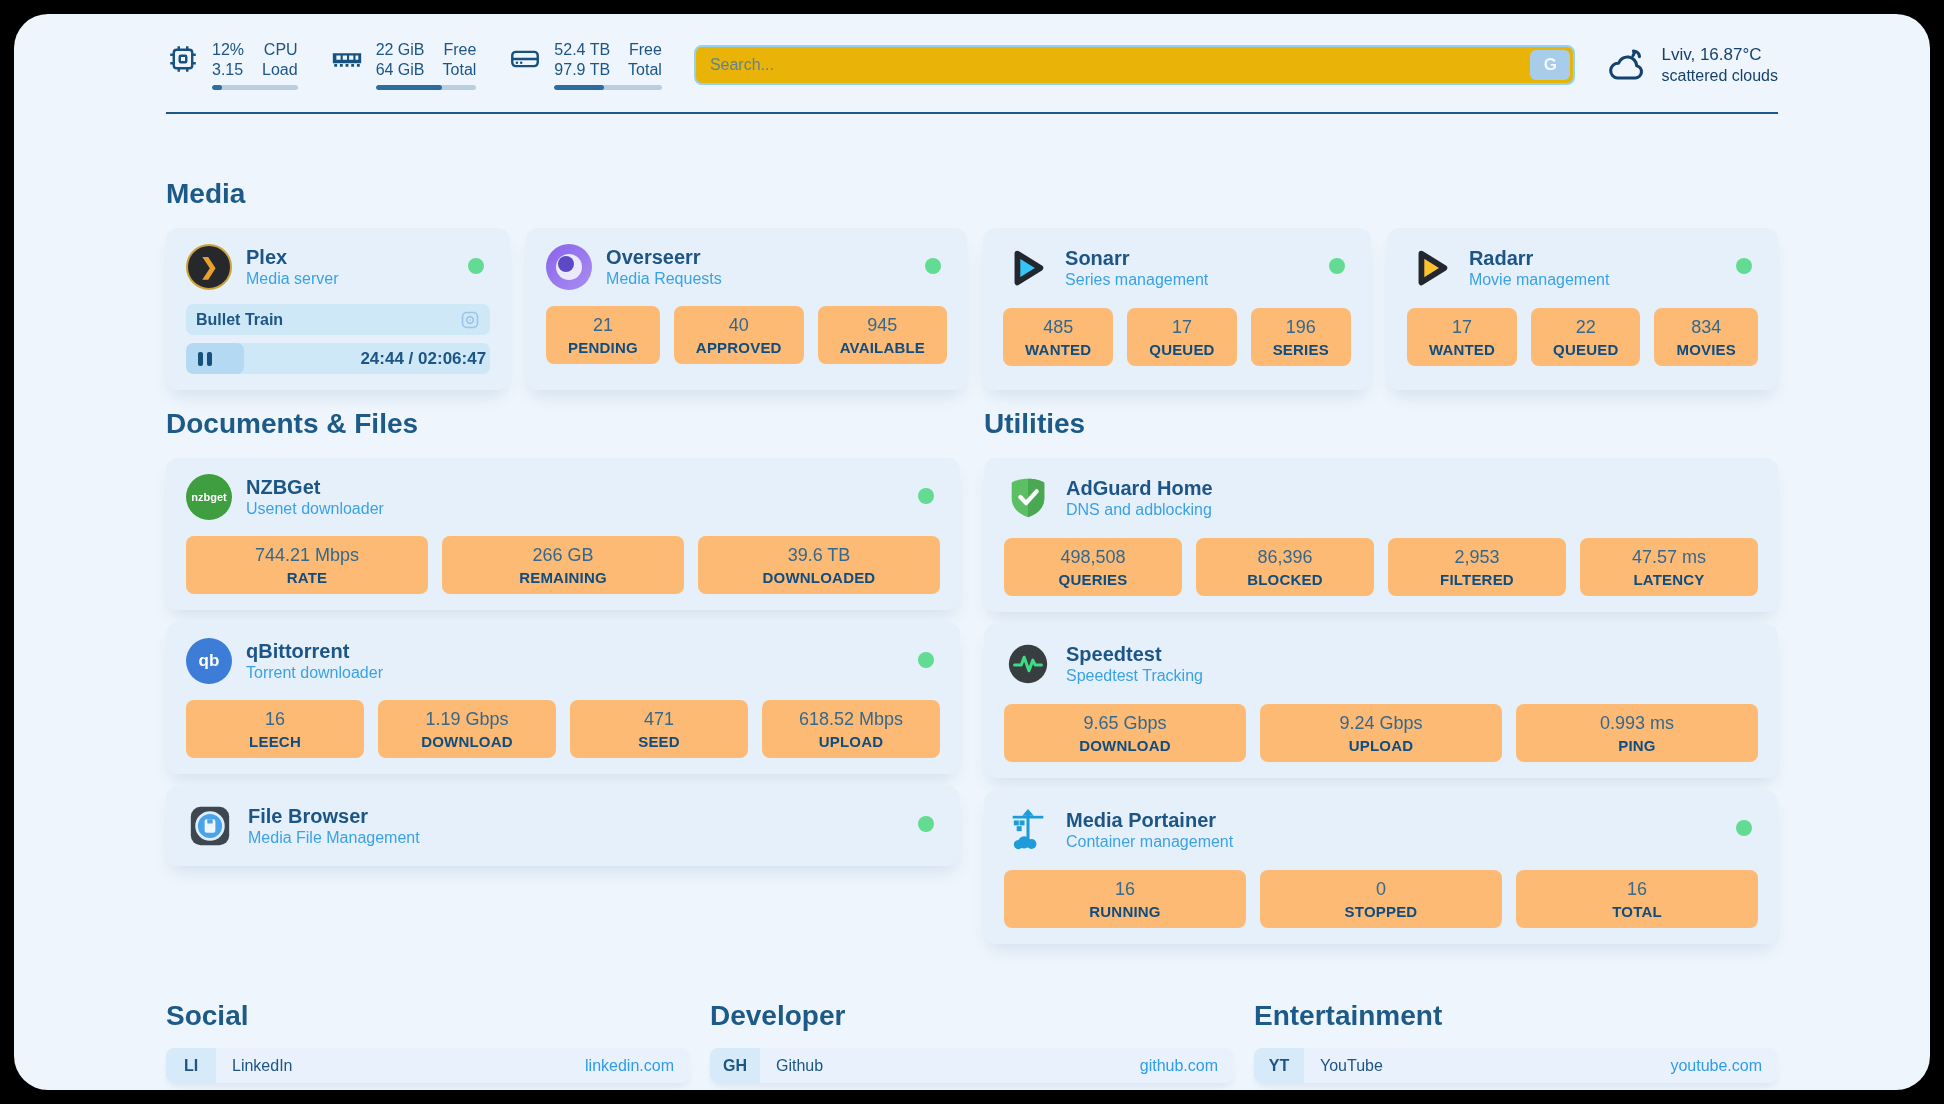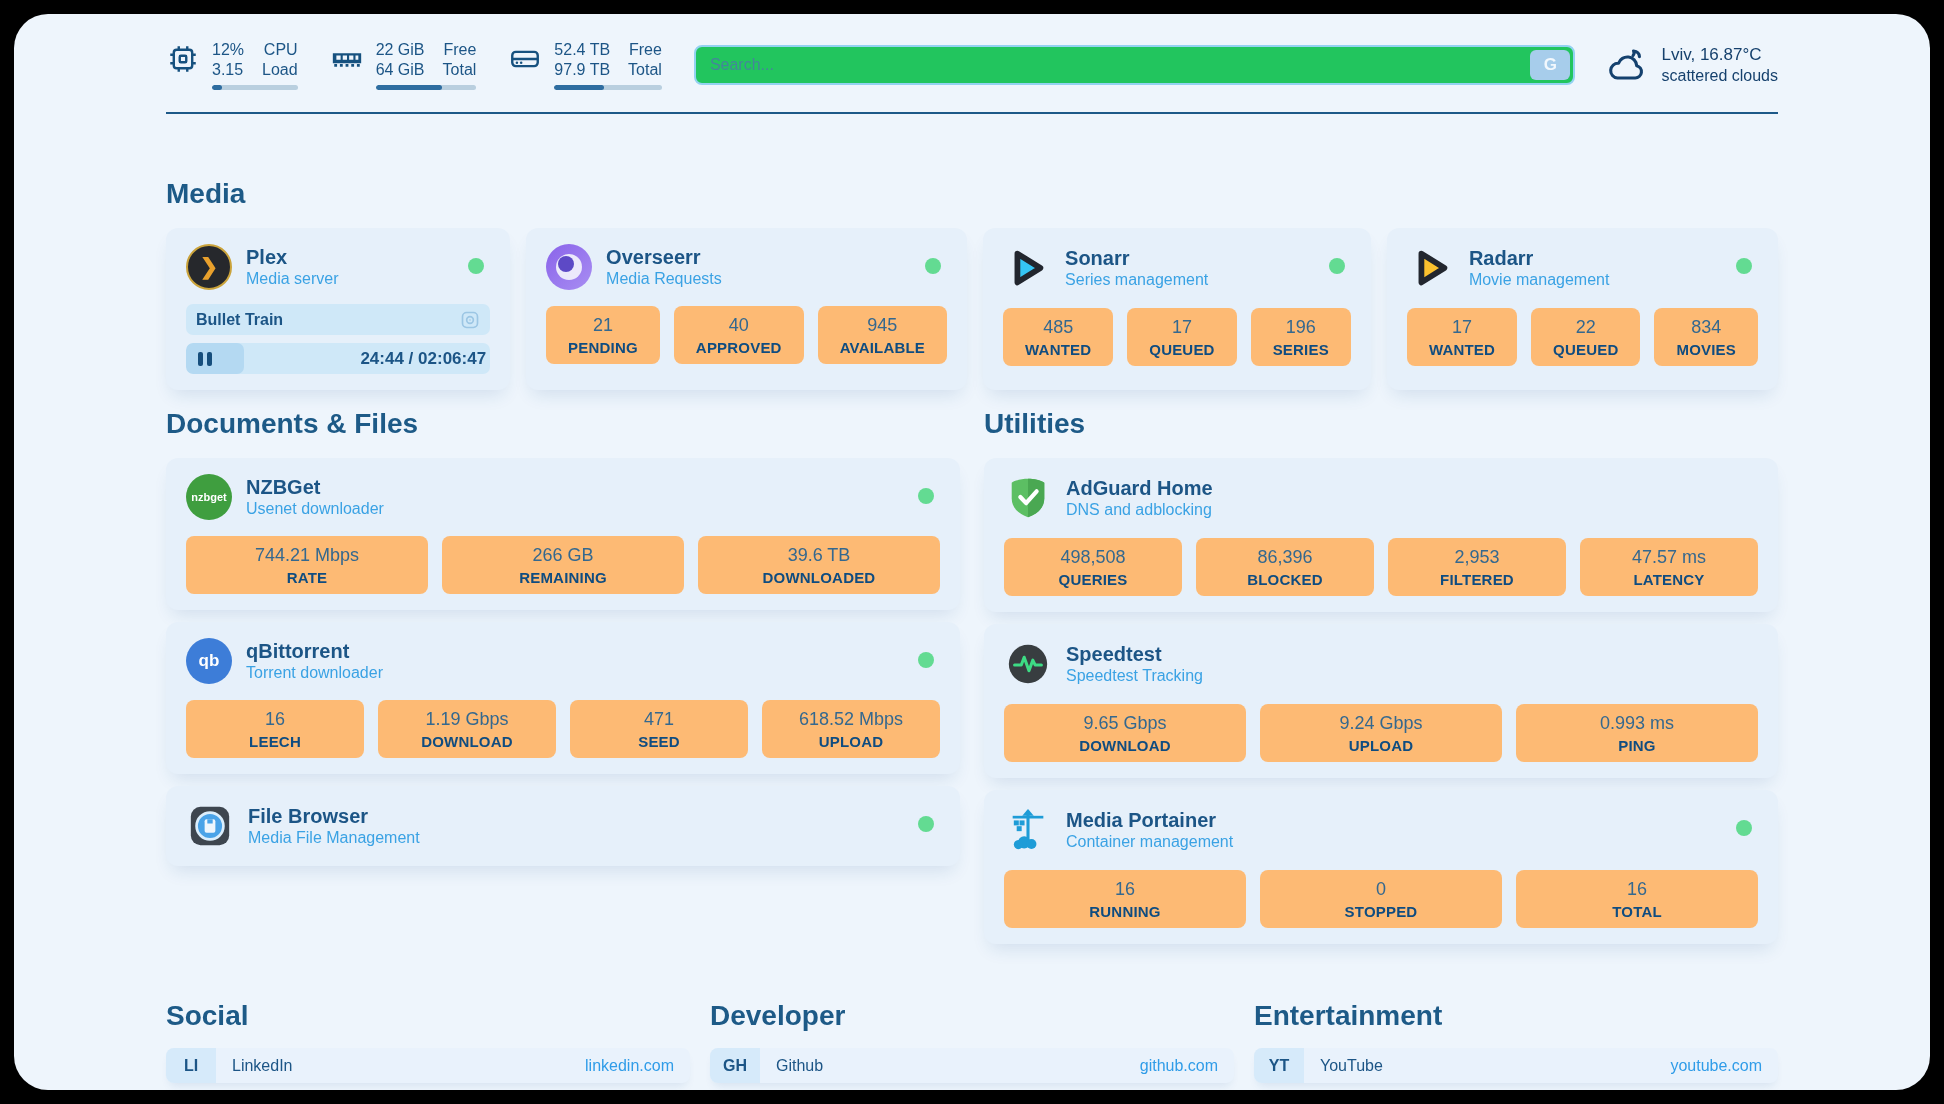--- a/index.html
+++ b/index.html
@@ -14,21 +14,21 @@
   .m-icon { width:34px; height:34px; color:#16517f; flex:0 0 auto; margin-top:2px; }
   .m-icon svg { width:100%; height:100%; }
   .m-body { display:flex; flex-direction:column; }
   .m-rows { display:flex; gap:18px; }
   .m-col { display:flex; flex-direction:column; line-height:1.25; }
   .m-col.vals { color:#1c5586; font-size:16px; }
   .m-col.labs { color:#1c5586; font-size:16px; text-align:right; }
   .m-progress { margin-top:5px; height:5px; border-radius:3px; background:#b9cfdf; overflow:hidden; }
   .m-fill { height:100%; background:#2e6da0; border-radius:3px; }
 
-  .search-wrap { flex:1; display:flex; align-items:center; height:40px; background:#22c55e;
+  .search-wrap { flex:1; display:flex; align-items:center; height:40px; background:#eab308;
                  border:2px solid #93d2f1; border-radius:8px; padding:3px 3px 3px 14px; }
   .search-wrap input { flex:1; border:none; outline:none; background:transparent;
                        font-size:16px; color:#1c5586; font-family:"Liberation Sans",sans-serif; }
   .search-wrap input::placeholder { color:#4a7ba5; opacity:.85; }
   .g-btn { width:40px; height:30px; border:none; border-radius:6px; background:#a7cdeb;
            color:#f2f8fd; font-size:17px; font-weight:bold; cursor:pointer; }
 
   .weather { display:flex; align-items:center; gap:12px; margin-left:12px; }
   .w-icon { width:44px; height:38px; color:#14416e; }
   .w-icon svg { width:100%; height:100%; }

